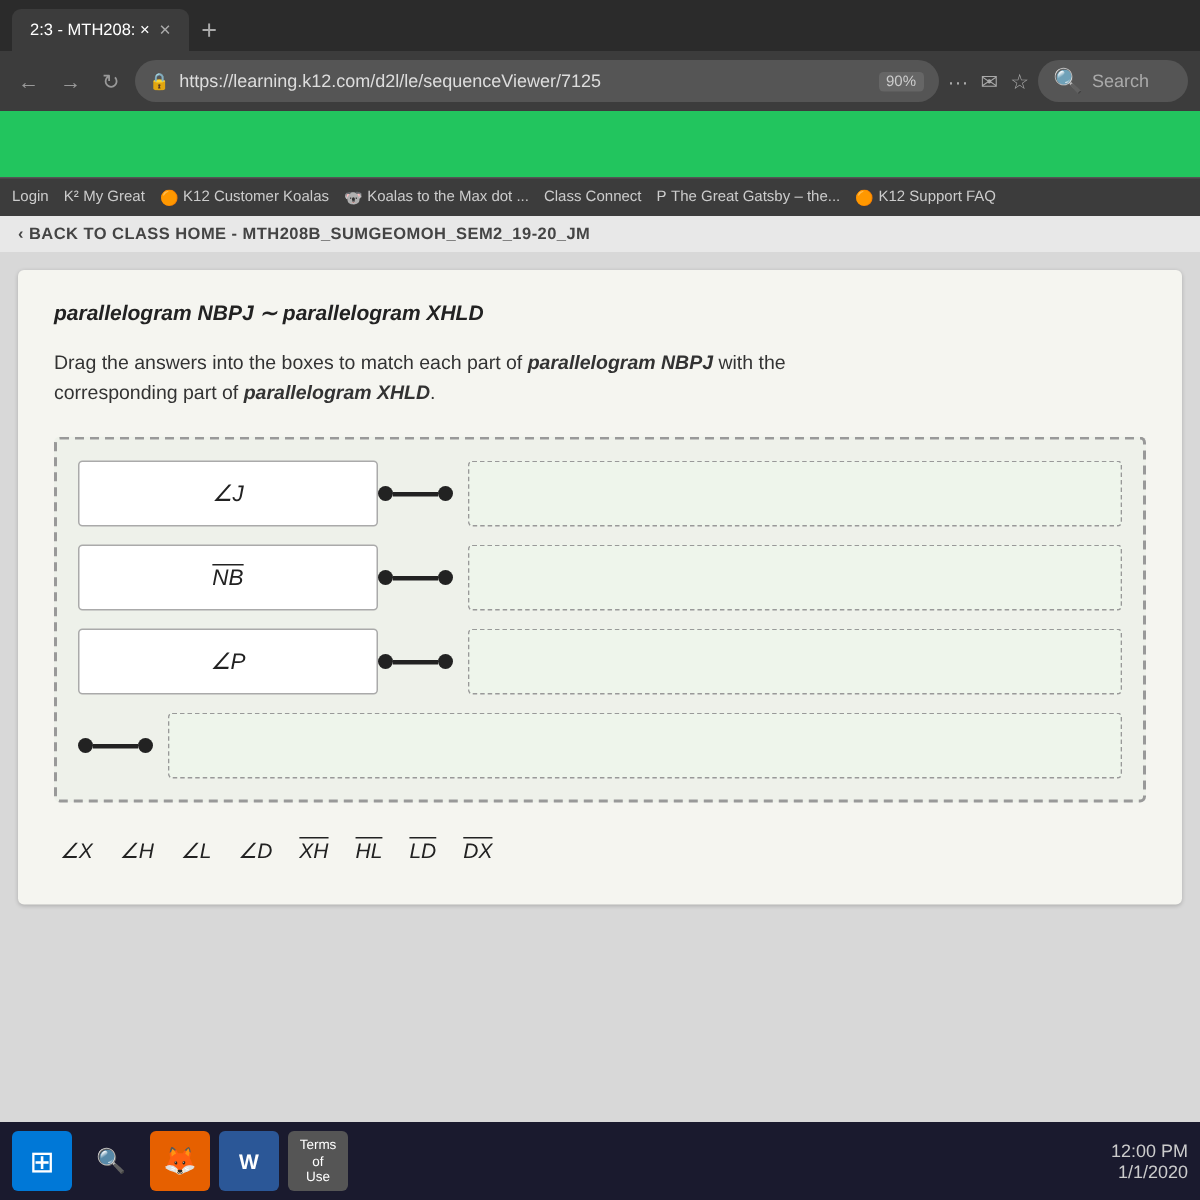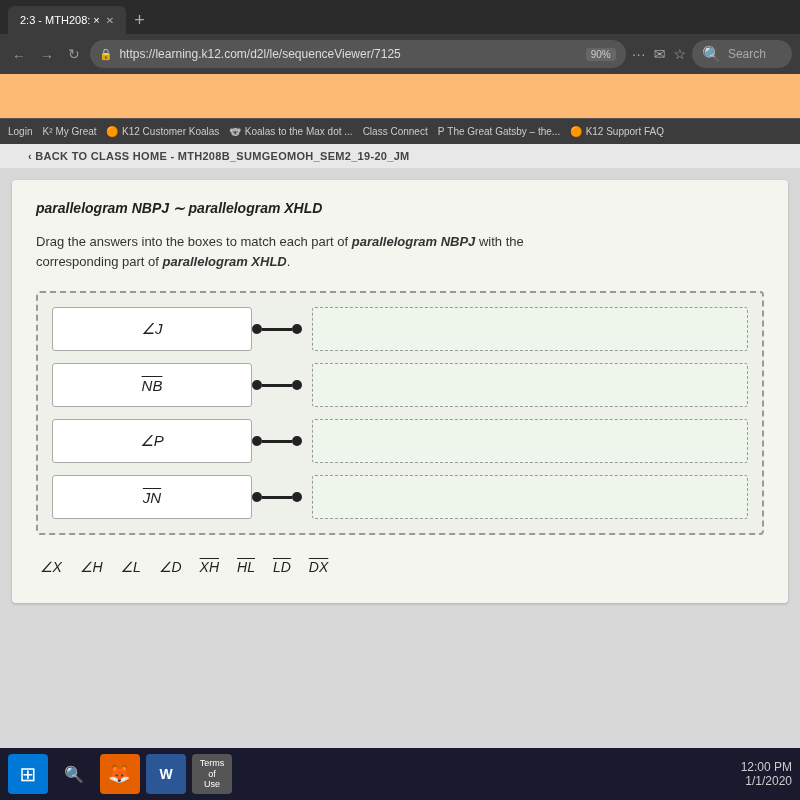--- a/index.html
+++ b/index.html
@@ -6,21 +6,21 @@
     body {
       width: 800px;
       height: 800px;
       overflow: hidden;
       font-family: Arial, sans-serif;
       background: #2a2a2a;
     }
 
     
     .browser-chrome {
-      background: #fdba74;
+      background: #22c55e;
       width: 100%;
     }
 
     .tab-bar {
       display: flex;
       align-items: center;
       background: #2b2b2b;
       padding: 6px 8px 0;
       height: 34px;
     }
@@ -137,21 +137,21 @@
       display: flex;
       align-items: center;
       gap: 3px;
       white-space: nowrap;
       cursor: pointer;
     }
 
     
     .breadcrumb-bar {
       background: #e8e8e8;
-      padding: 6px 28px;
+      padding: 6px 12px;
       font-size: 11px;
       color: #444;
       font-weight: bold;
       letter-spacing: 0.3px;
     }
 
     
     .content-area {
       background: #d8d8d8;
       padding: 12px;
@@ -436,23 +436,20 @@
         </div>
         <div class="connector">
           <div class="connector-dot-left"></div>
           <div class="connector-line"></div>
           <div class="connector-dot-right"></div>
         </div>
         <div class="right-box"></div>
       </div>
 
       <div class="match-row">
-        <div class="left-box">
-          <span class="over"><em>JN</em></span>
-        </div>
         <div class="connector">
           <div class="connector-dot-left"></div>
           <div class="connector-line"></div>
           <div class="connector-dot-right"></div>
         </div>
         <div class="right-box"></div>
       </div>
 
     </div>
 

